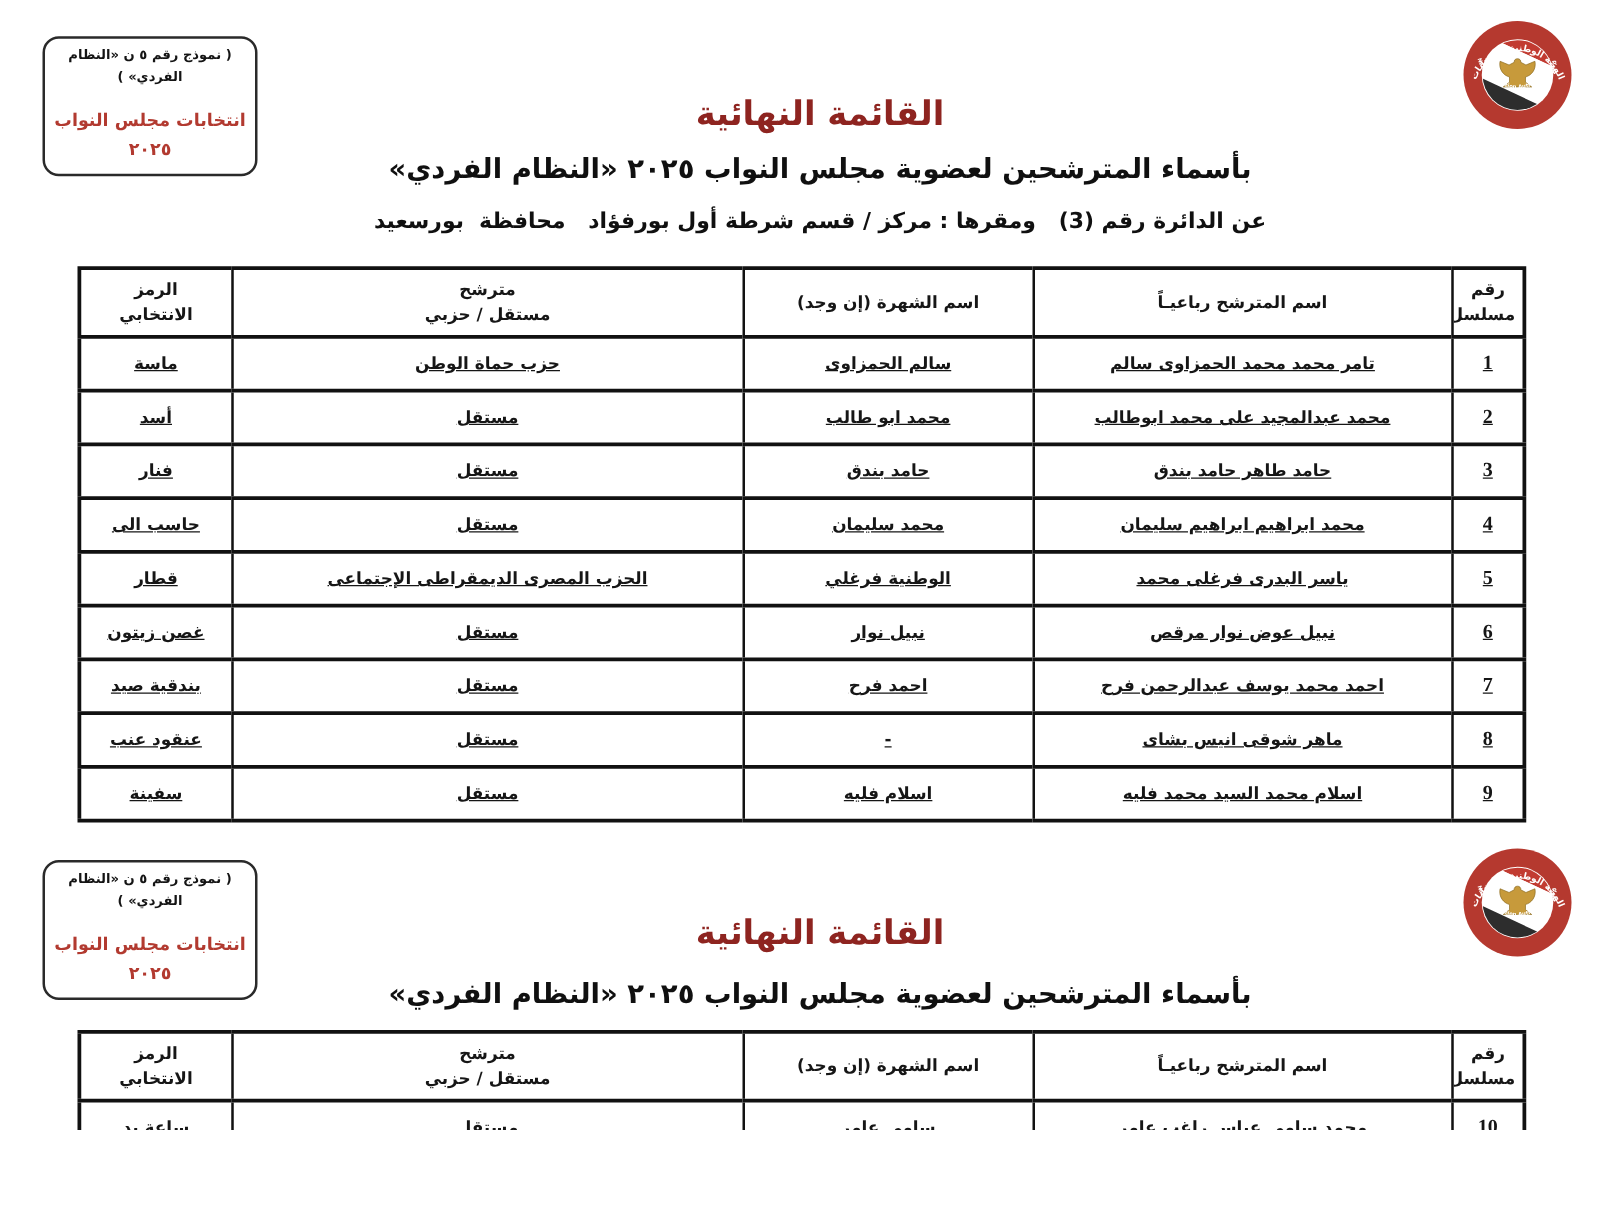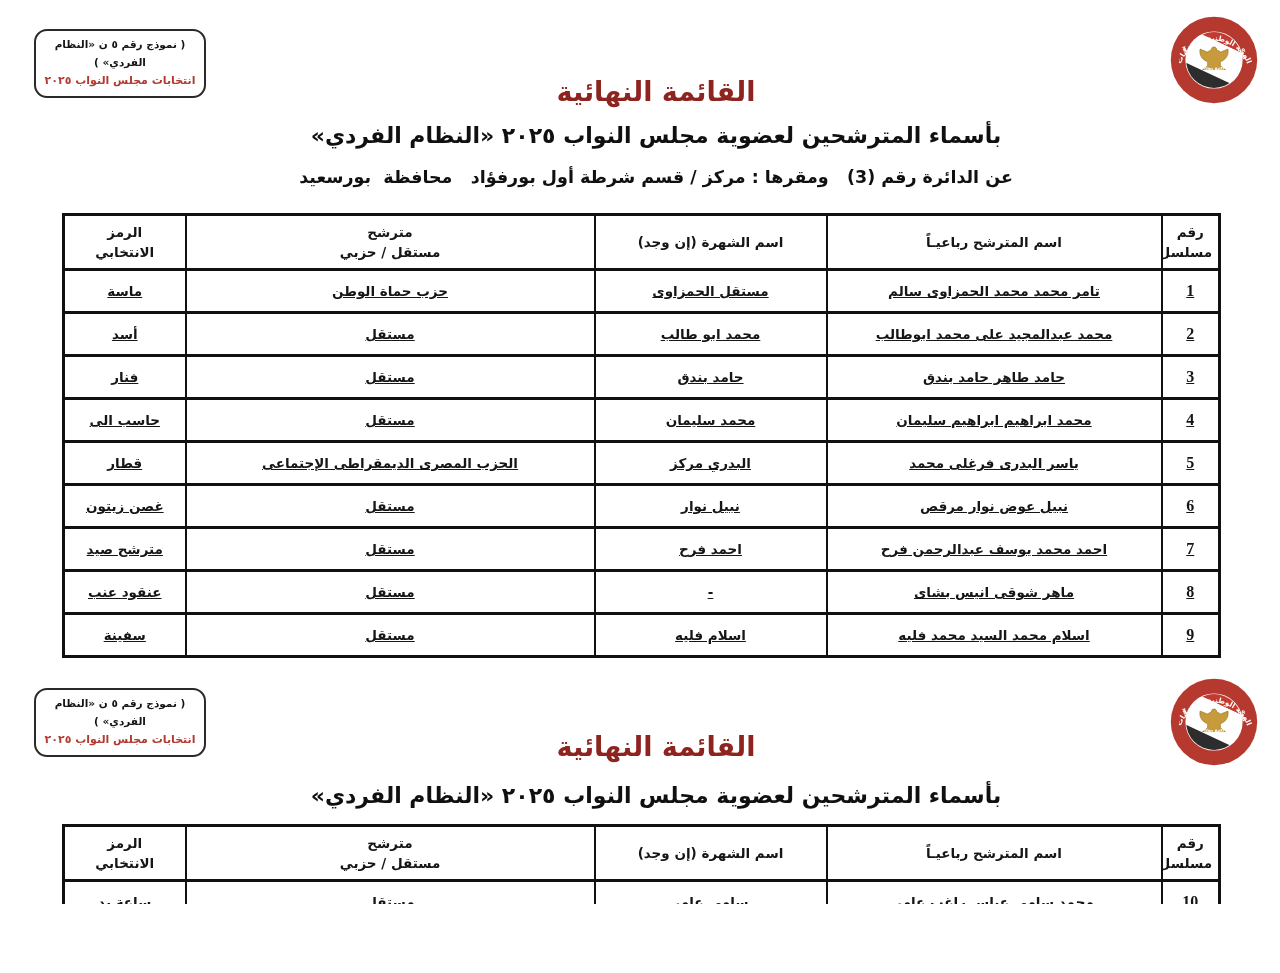--- a/index.html
+++ b/index.html
@@ -9,21 +9,21 @@
     font-family:"DejaVu Sans", sans-serif; direction:rtl; color:#161616;
     overflow:hidden; margin:0 auto;
   }
   
   .stamp {
     position:absolute; left:34px; width:172px; min-height:48px;
     border:2px solid #2a2a2a; border-radius:13px; text-align:center;
     padding:5px 6px 6px; font-weight:bold; line-height:1.7;
   }
   .stamp .l1 { font-size:10.5px; color:#141414; }
-  .stamp .l2 { font-size:11px; color:#b23a30; }
+  .stamp .l2 { font-size:14px; color:#b23a30;margin-top:14px; }
   .stamp-1 { top:29px; }
   .stamp-2 { top:688px; }
   
   .logo { position:absolute; right:21px; width:90px; height:90px; }
   .logo-1 { top:15px; }
   .logo-2 { top:677px; }
   
   .centerline { position:absolute; left:16px; width:100%; text-align:center; font-weight:bold; }
   .title { font-size:27px; color:#8e2420; letter-spacing:0.5px; }
   .subtitle { font-size:22px; color:#101010; }
@@ -119,21 +119,21 @@
         <th>
           <span>الرمز</span>
           <span>الانتخابي</span>
         </th>
       </tr>
     </thead>
     <tbody>
         <tr>
           <td class="col-serial">1</td>
           <td class="col-name">تامر محمد محمد الحمزاوى سالم</td>
-          <td class="col-nickname">مستقل الحمزاوى</td>
+          <td class="col-nickname">سالم الحمزاوى</td>
           <td class="col-party">حزب حماة الوطن</td>
           <td class="col-symbol">ماسة</td>
         </tr>
         <tr>
           <td class="col-serial">2</td>
           <td class="col-name">محمد عبدالمجيد على محمد ابوطالب</td>
           <td class="col-nickname">محمد ابو طالب</td>
           <td class="col-party">مستقل</td>
           <td class="col-symbol">أسد</td>
         </tr>
@@ -147,37 +147,37 @@
         <tr>
           <td class="col-serial">4</td>
           <td class="col-name">محمد ابراهيم ابراهيم سليمان</td>
           <td class="col-nickname">محمد سليمان</td>
           <td class="col-party">مستقل</td>
           <td class="col-symbol">حاسب الى</td>
         </tr>
         <tr>
           <td class="col-serial">5</td>
           <td class="col-name">ياسر البدرى فرغلى محمد</td>
-          <td class="col-nickname">البدري مركز</td>
+          <td class="col-nickname">الوطنية فرغلي</td>
           <td class="col-party">الحزب المصرى الديمقراطى الإجتماعى</td>
           <td class="col-symbol">قطار</td>
         </tr>
         <tr>
           <td class="col-serial">6</td>
           <td class="col-name">نبيل عوض نوار مرقص</td>
           <td class="col-nickname">نبيل نوار</td>
           <td class="col-party">مستقل</td>
           <td class="col-symbol">غصن زيتون</td>
         </tr>
         <tr>
           <td class="col-serial">7</td>
           <td class="col-name">احمد محمد يوسف عبدالرحمن فرح</td>
           <td class="col-nickname">احمد فرح</td>
           <td class="col-party">مستقل</td>
-          <td class="col-symbol">مترشح صيد</td>
+          <td class="col-symbol">بندقية صيد</td>
         </tr>
         <tr>
           <td class="col-serial">8</td>
           <td class="col-name">ماهر شوقى انيس بشاى</td>
           <td class="col-nickname">-</td>
           <td class="col-party">مستقل</td>
           <td class="col-symbol">عنقود عنب</td>
         </tr>
         <tr>
           <td class="col-serial">9</td>

